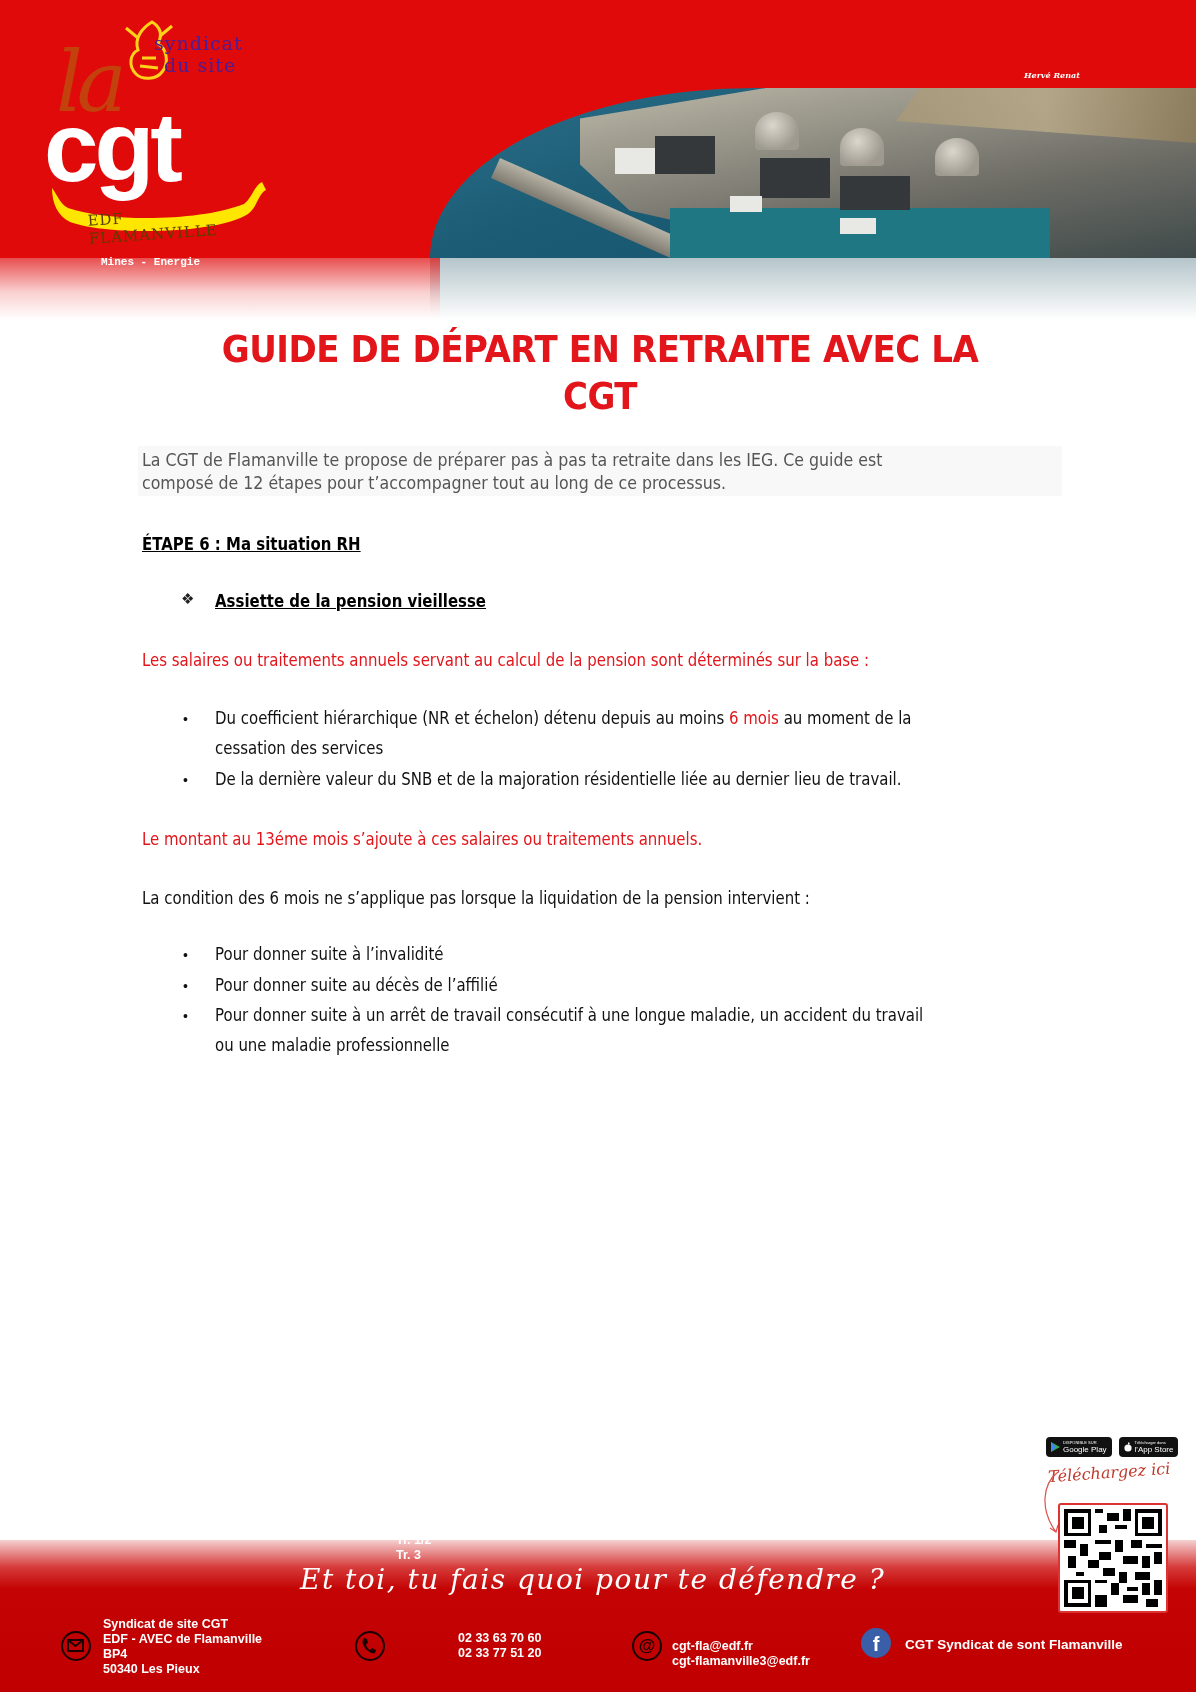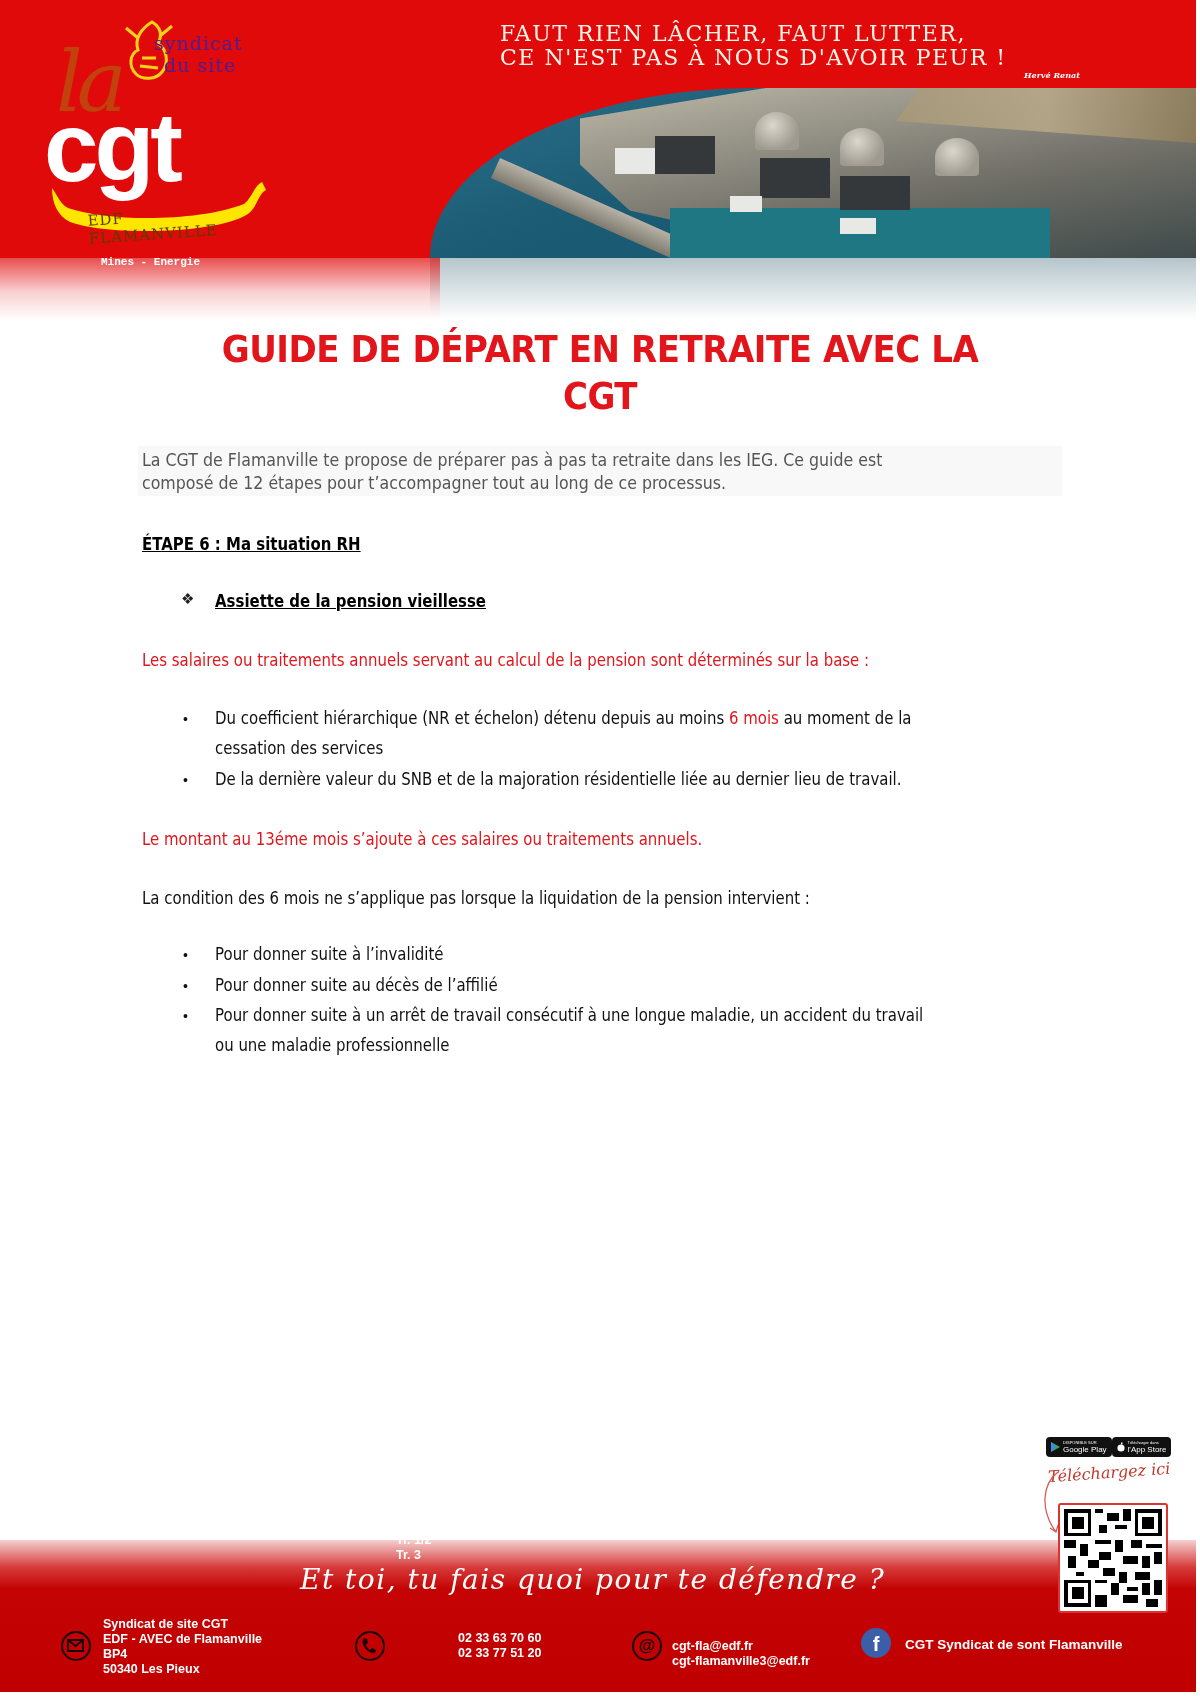--- a/index.html
+++ b/index.html
@@ -62,21 +62,21 @@
   .txt { position: absolute; font-family: "DejaVu Sans", sans-serif; font-size: 17px; line-height: 30px;
     transform: scaleX(0.88); transform-origin: left top; white-space: nowrap; }
   .step { left: 142px; top: 529px; font-weight: bold; text-decoration: underline; color: #000; }
   .sub-bullet { position: absolute; left: 181px; top: 590px; font-size: 15px; color: #222; }
   .sub { left: 215px; top: 586px; font-weight: bold; text-decoration: underline; color: #000; }
   .red { color: #e2151b; }
   .black { color: #111; }
   .bullet { position: absolute; font-size: 14px; color: #111; }
 
   
-  .badges { position: absolute; left: 1046px; top: 1437px; display: flex; gap: 0; }
+  .badges { position: absolute; left: 1046px; top: 1437px; display: flex; gap: 7px; }
   .badge { height: 20px; border-radius: 4px; background: #111; color: #fff; display: flex; align-items: center;
     gap: 3px; padding: 0 5px; font-family: "Liberation Sans", sans-serif; }
   .badge .small { font-size: 4px; line-height: 5px; display: block; }
   .badge .big { font-size: 8px; line-height: 9px; display: block; }
   .telechargez { position: absolute; left: 1048px; top: 1463px; font-family: "DejaVu Serif", serif; font-style: italic;
     font-size: 16px; color: #c0392b; transform: rotate(-4deg); }
   .arrow-curve { position: absolute; left: 1038px; top: 1470px; width: 30px; height: 70px; }
   .qr { position: absolute; left: 1058px; top: 1503px; width: 110px; height: 110px; background: #fff;
     border: 2px solid #d33; border-radius: 3px; padding: 4px; z-index: 3; }
 
@@ -128,24 +128,20 @@
     </div>
     <div class="script-la">la</div>
     <div class="cgt">cgt</div>
     <svg class="boat" viewBox="0 0 220 56">
       <path d="M4 6 C10 14 12 22 20 26 C60 40 150 40 196 22 C204 16 206 4 214 0 L218 8 C210 12 210 24 200 32 C170 52 60 54 22 40 C10 34 4 22 4 6 Z" fill="#ffe600"></path>
     </svg>
     <div class="edf">EDF FLAMANVILLE</div>
     <div class="mines">Mines - Energie</div>
   </div>
 
-  <div class="slogan">
-    <div>Faut rien lâcher, faut lutter,</div>
-    <div>ce n'est pas à nous d'avoir peur !</div>
-  </div>
   <div class="slogan-author">Hervé Renat</div>
 </div>
 
 <h1 class="title">
   <div>GUIDE DE DÉPART EN RETRAITE AVEC LA</div>
   <div>CGT</div>
 </h1>
 
 <div class="intro-box"></div>
 <div class="intro">

